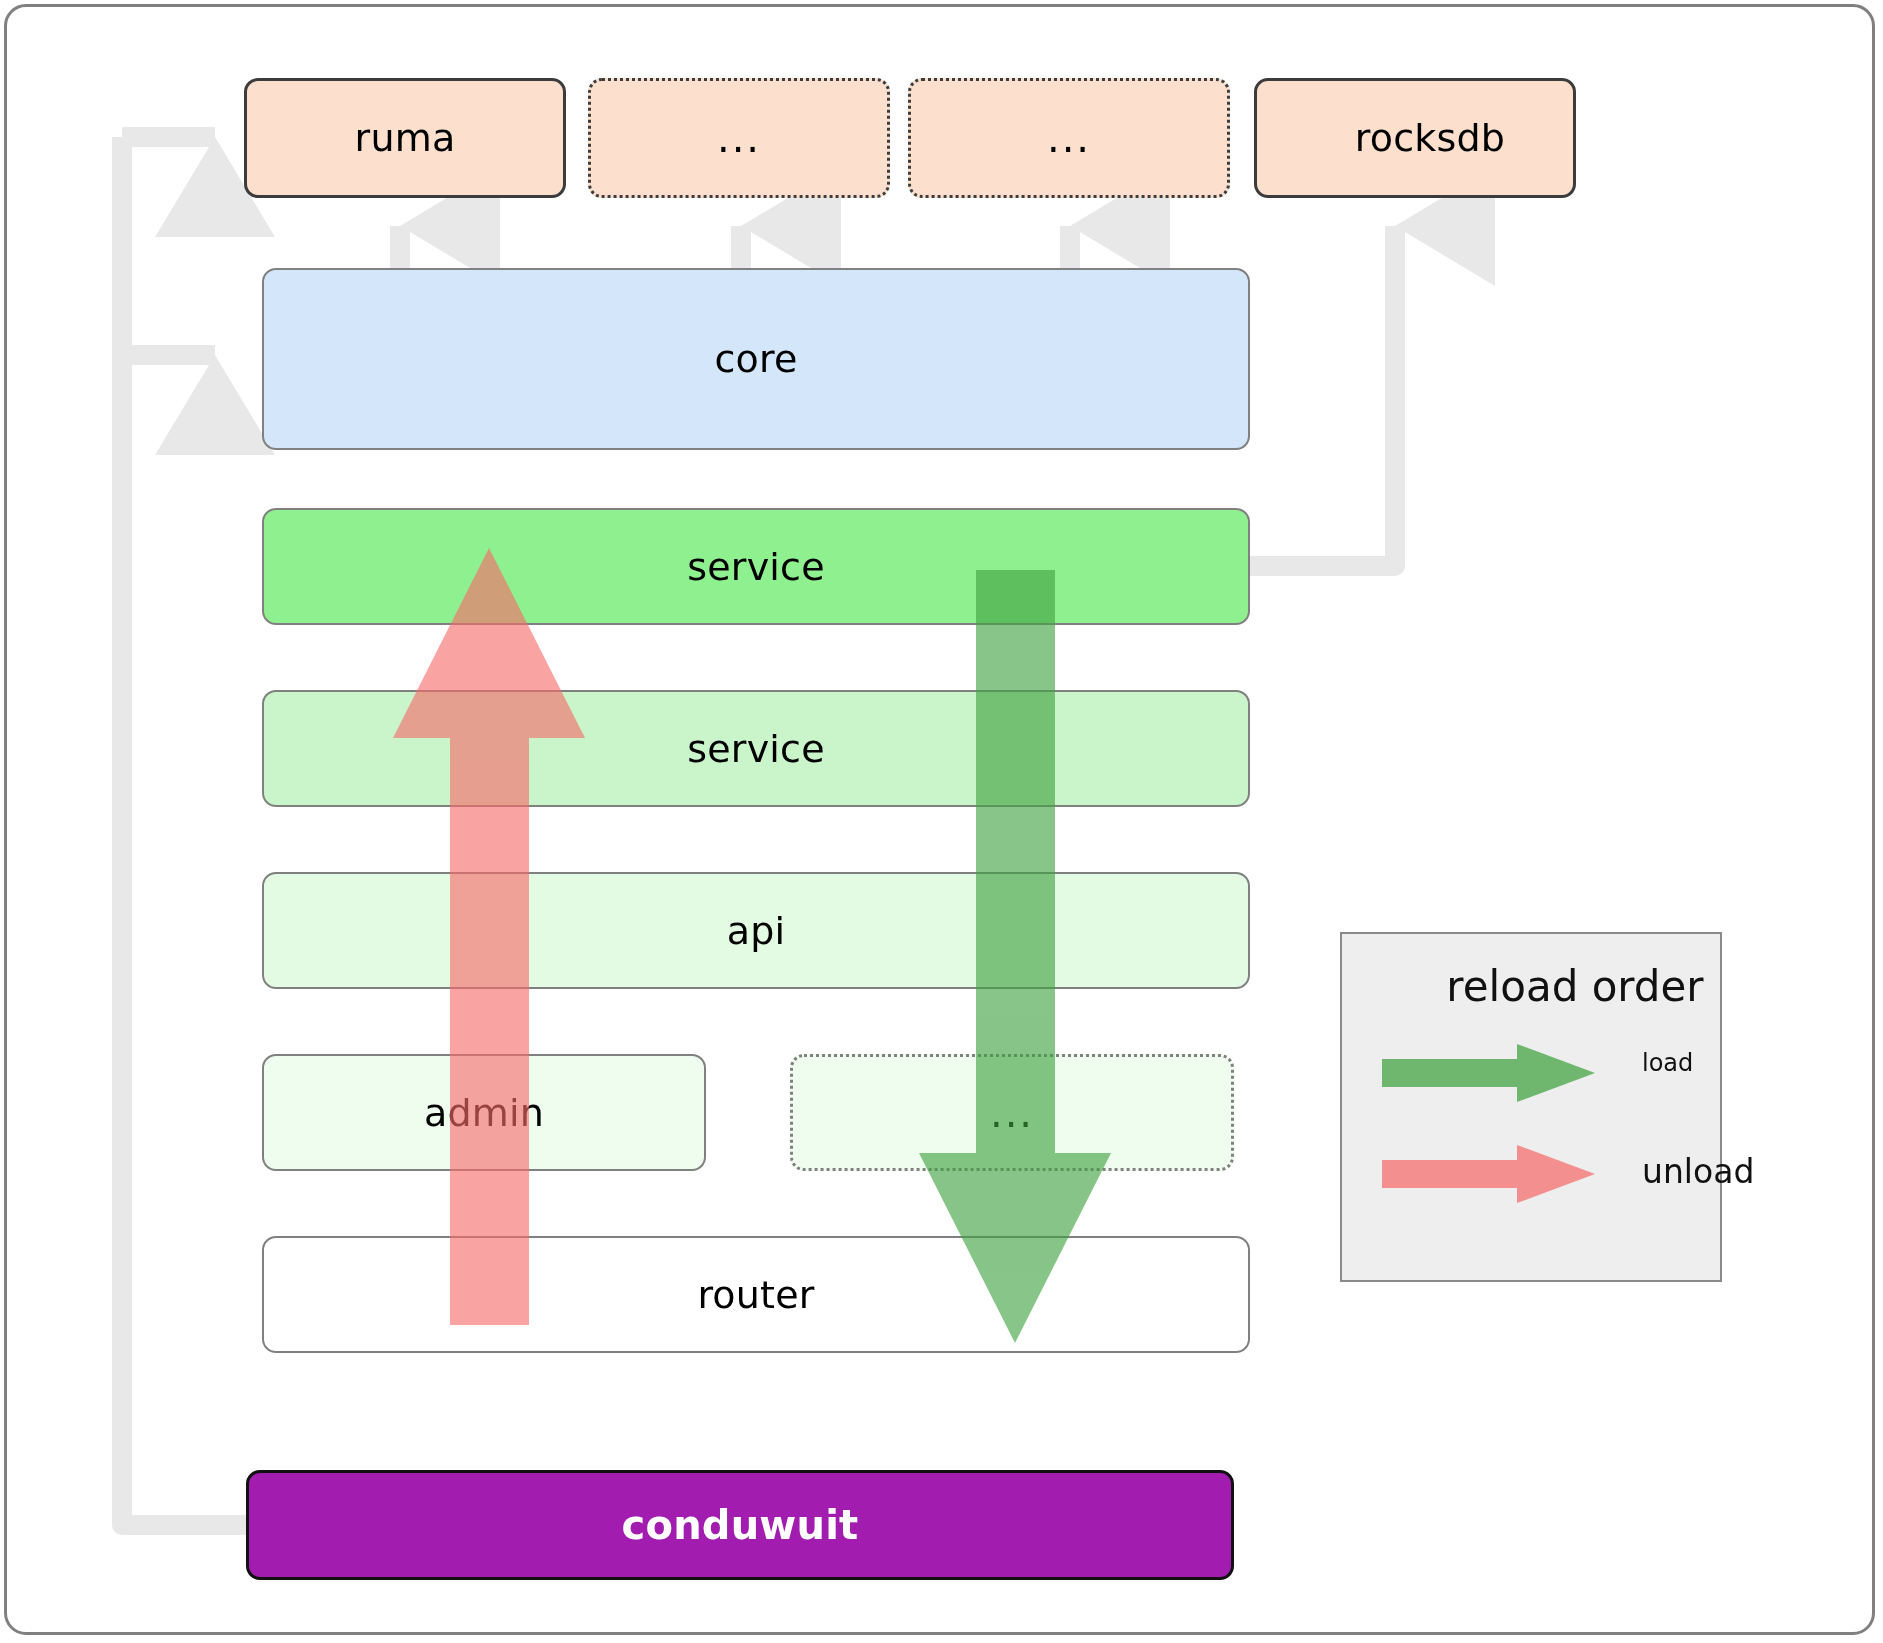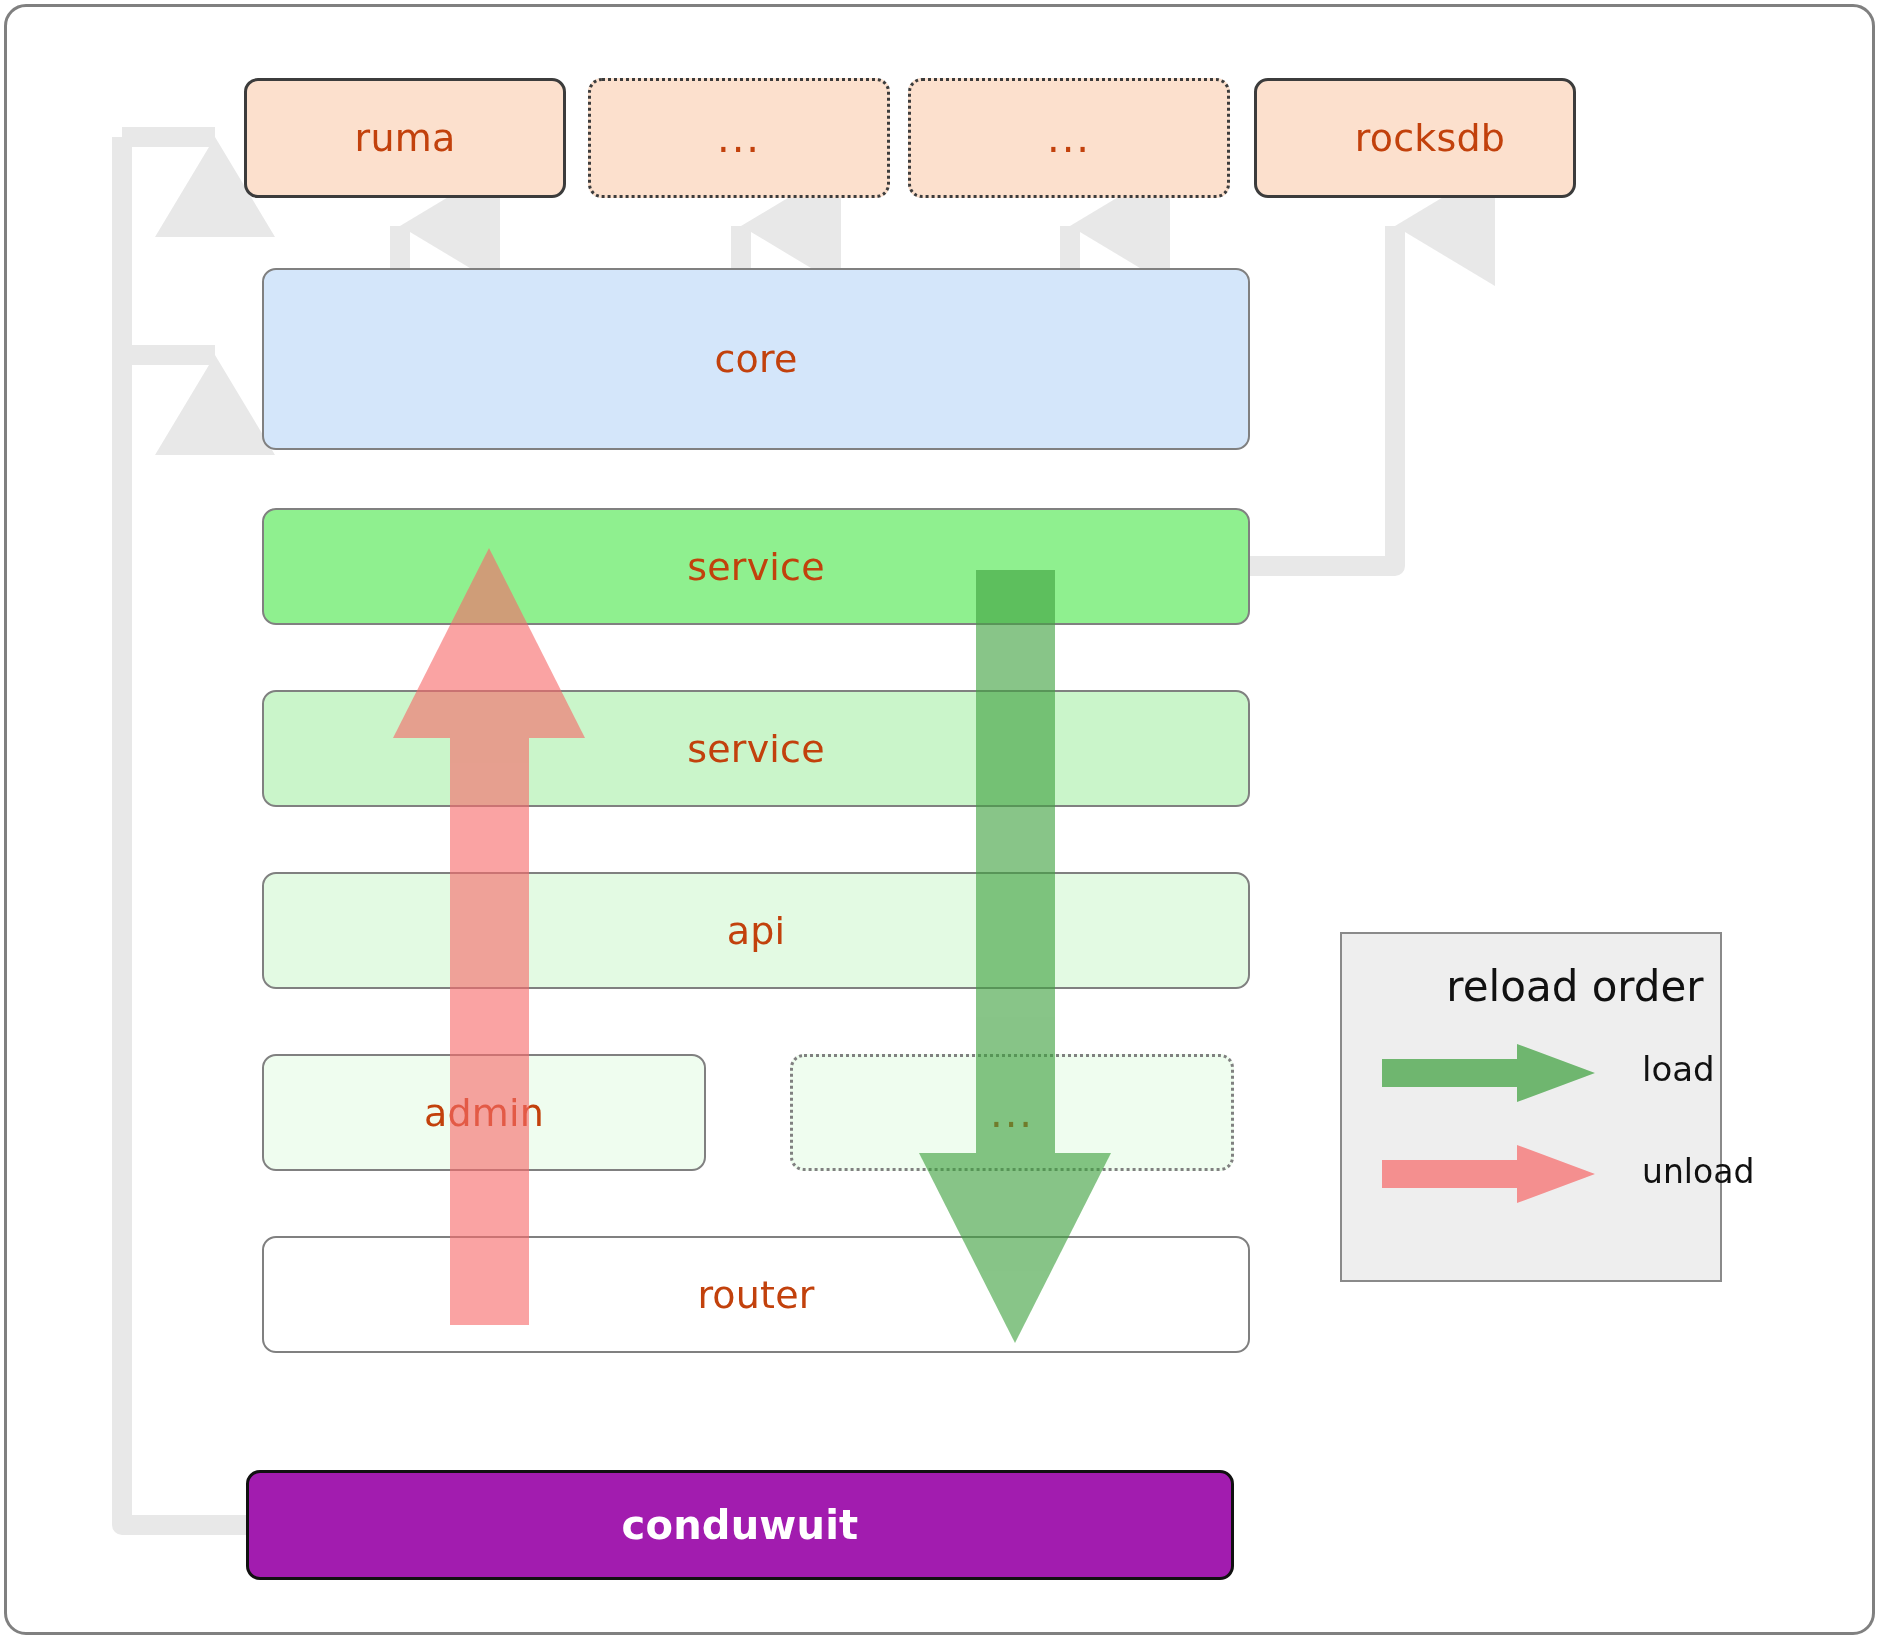--- a/index.html
+++ b/index.html
@@ -10,21 +10,21 @@
   #canvas{
     position:absolute;left:4px;top:4px;width:1871px;height:1631px;
     border:3px solid #808080;border-radius:22px;background:#ffffff;
     box-sizing:border-box;
   }
   .svg-layer{position:absolute;left:0;top:0;width:1883px;height:1643px;}
   .box{
     position:absolute;box-sizing:border-box;
     display:flex;align-items:center;justify-content:center;
     border-radius:14px;
-    font-size:38px;color:#c2410c;
+    font-size:38px;color:#000000;
     letter-spacing:.2px;
   }
   .box.solid{border:3px solid #3c3c3c;}
   .box.dotted{border:3px dotted #3c3c3c;}
   .box.gray{border:2px solid #808080;margin-left:16px;}
   .box.dottedgray{border:3px dotted #808080;}
   .box .lbl{pointer-events:none;}
   .dots{font-size:40px;letter-spacing:2px;line-height:.6;}
 
   
@@ -47,21 +47,21 @@
   #legend{
     position:absolute;left:1340px;top:932px;width:382px;height:350px;
     background:#eeeeee;border:2px solid #8a8a8a;box-sizing:border-box;
   }
   #legend-title{
     position:absolute;left:0;top:28px;width:466px;text-align:center;
     font-size:42px;color:#111;
   }
   #legend-label-load{
     position:absolute;left:300px;top:115px;width:166px;
-    font-size:34px;color:#111;
+    font-size:24px;color:#111;
   }
   #legend-label-unload{
     position:absolute;left:300px;top:218px;width:166px;
     font-size:33px;color:#111;
   }
 </style>
 </head>
 <body>
 
 <div id="canvas"></div>

